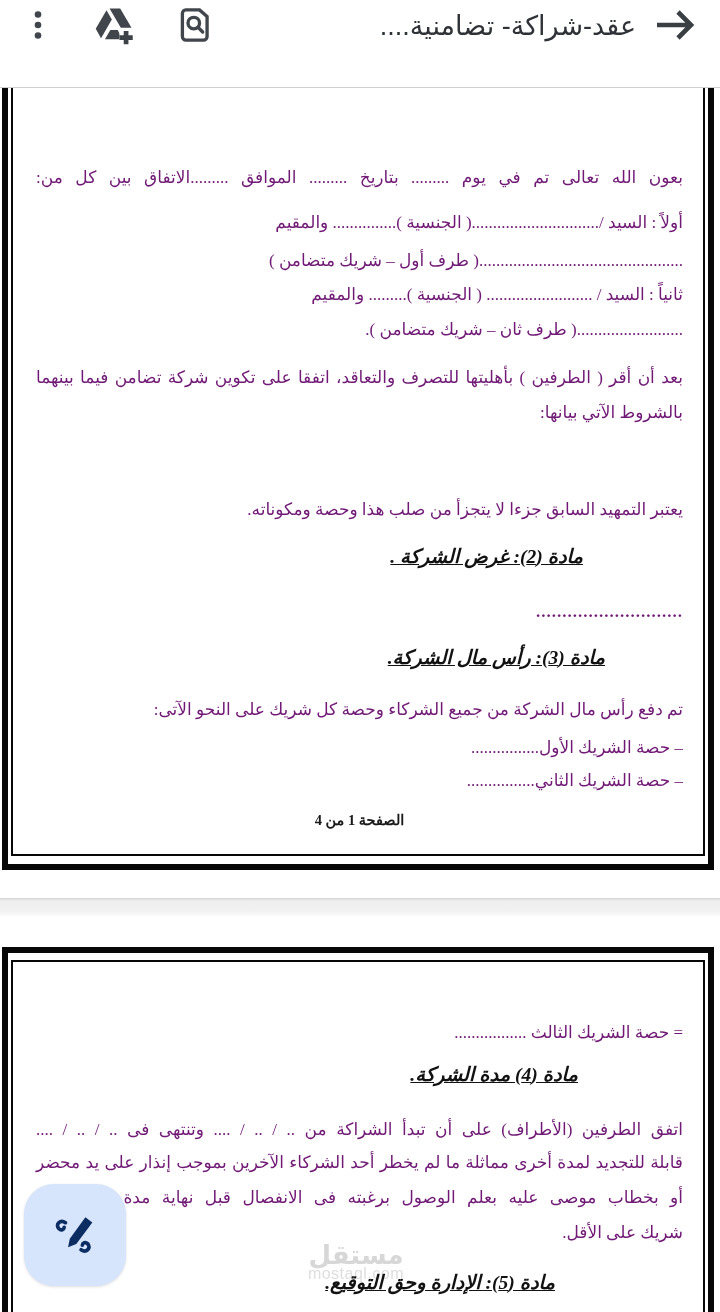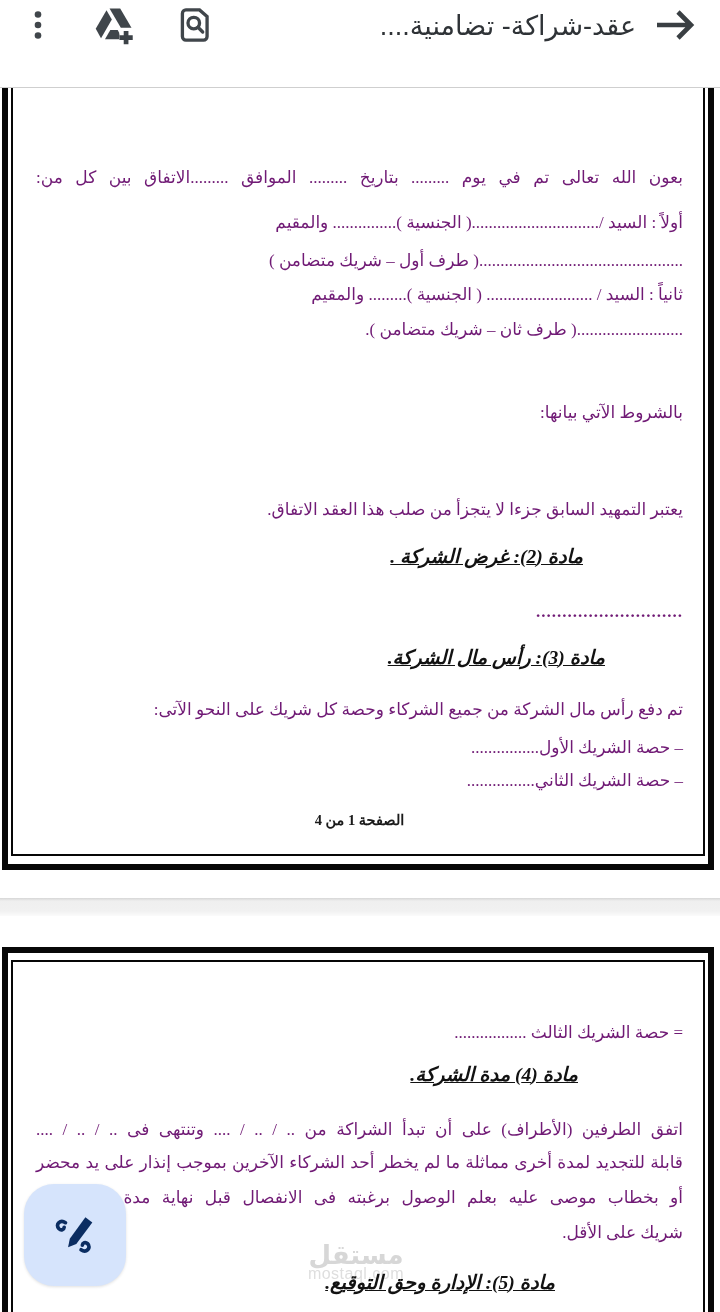--- a/index.html
+++ b/index.html
@@ -137,22 +137,23 @@
 
   <div class="page page1">
     <div class="frame-outer"></div>
     <div class="frame-inner"></div>
     <div class="content">
       <div class="tline just p1-intro">بعون الله تعالى تم في يوم ......... بتاريخ ......... الموافق .........الاتفاق بين كل من:</div>
       <div class="tline p1-l2">أولاً : السيد /..............................( الجنسية )............... والمقيم</div>
       <div class="tline p1-l3">................................................( طرف أول – شريك متضامن )</div>
       <div class="tline p1-l4">ثانياً : السيد / ......................... ( الجنسية )......... والمقيم</div>
       <div class="tline p1-l5">.........................( طرف ثان – شريك متضامن ).</div>
+      <div class="tline just p1-preA">بعد أن أقر ( الطرفين ) بأهليتها للتصرف والتعاقد، اتفقا على تكوين شركة تضامن فيما بينهما</div>
       <div class="tline p1-preB">بالشروط الآتي بيانها:</div>
-      <div class="tline p1-a1">يعتبر التمهيد السابق جزءا لا يتجزأ من صلب هذا العقد الاتفاق.</div>
+      <div class="tline p1-a1">يعتبر التمهيد السابق جزءا لا يتجزأ من صلب هذا وحصة ومكوناته.</div>
       <div class="heading p1-h2">مادة (2): غرض الشركة .</div>
       <div class="tline p1-dots">............................</div>
       <div class="heading p1-h3">مادة (3): رأس مال الشركة.</div>
       <div class="tline p1-a3">تم دفع رأس مال الشركة من جميع الشركاء وحصة كل شريك على النحو الآتى:</div>
       <div class="tline p1-s1">– حصة الشريك الأول................</div>
       <div class="tline p1-s2">– حصة الشريك الثاني................</div>
       <div class="footer-line p1-footer">الصفحة 1 من 4</div>
     </div>
   </div>
 

